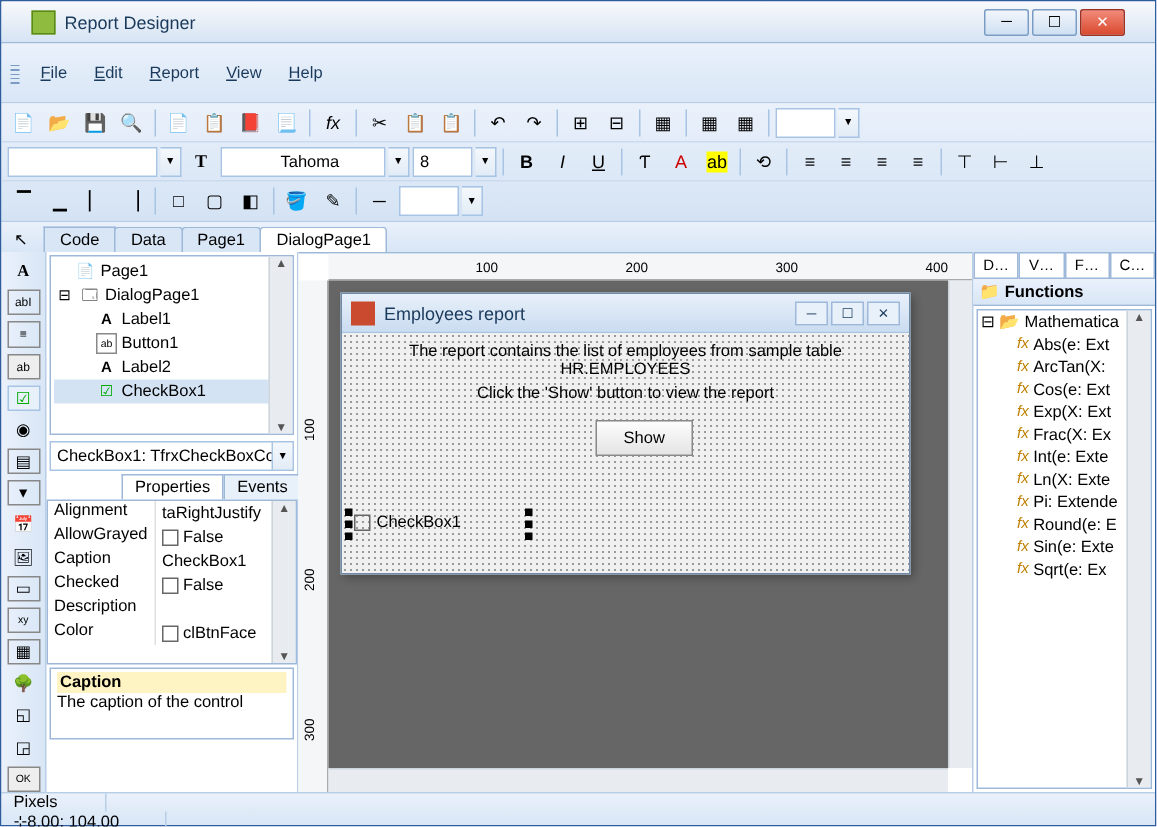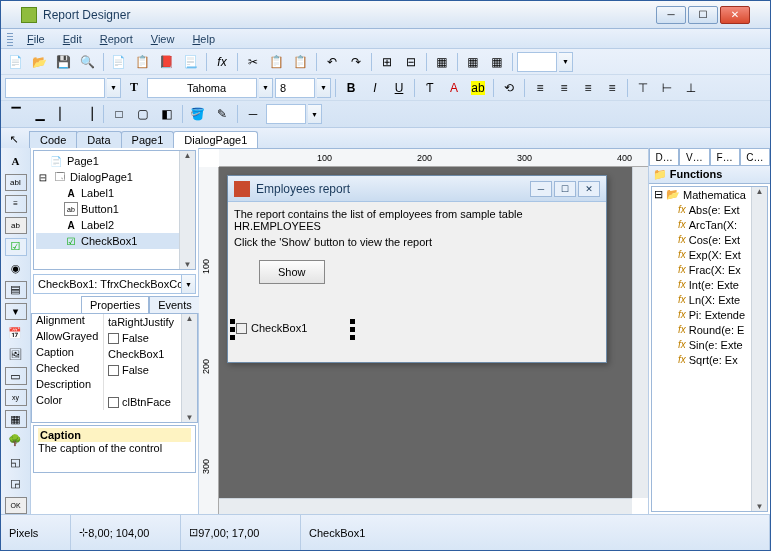--- a/index.html
+++ b/index.html
@@ -9,21 +9,21 @@
 
 
 .titlebar { height: 28px; background: linear-gradient(#f8f9fb, #d6e4f4); display: flex; align-items: center; padding: 0 20px; border-bottom: 1px solid #9db8d9; }
 .titlebar .app-icon { width: 16px; height: 16px; background: #8fbc3e; border: 1px solid #5a8a1a; margin-right: 6px; }
 .titlebar .title { flex: 1; color: #1a3a5c; font-size: 12px; }
 .titlebar .winbtns { display: flex; gap: 2px; }
 .titlebar .winbtn { width: 30px; height: 18px; border: 1px solid #7a9cc4; background: linear-gradient(#f2f6fb,#cfe0f2); border-radius: 2px; display: flex; align-items: center; justify-content: center; font-size: 10px; }
 .titlebar .winbtn.close { background: linear-gradient(#f28a7a,#d94a2e); border-color: #a03020; color: #fff; }
 
 
-.menubar { height: 20px; background: linear-gradient(#eaf1fb,#d8e6f6); display: flex; align-items: center; padding: 0 6px; gap: 2px; border-bottom: 1px solid #b8cde6; }
+.menubar { height: 40px; background: linear-gradient(#eaf1fb,#d8e6f6); display: flex; align-items: center; padding: 0 6px; gap: 2px; border-bottom: 1px solid #b8cde6; }
 .menubar .grip { width: 6px; height: 14px; background: repeating-linear-gradient(0deg,#7a9cc4 0 1px,transparent 1px 3px); margin-right: 4px; }
 .menubar .menu-item { padding: 2px 8px; color: #1a3a5c; cursor: default; }
 .menubar .menu-item u { text-decoration: underline; }
 
 
 .toolbars { background: linear-gradient(#eaf1fb,#d4e3f4); border-bottom: 1px solid #b8cde6; }
 .toolbar-row { display: flex; align-items: center; height: 26px; padding: 0 4px; gap: 2px; border-bottom: 1px solid #cbdbed; }
 .toolbar-row:last-child { border-bottom: none; }
 .tb-btn { width: 22px; height: 22px; border: 1px solid transparent; display: flex; align-items: center; justify-content: center; border-radius: 2px; font-size: 12px; }
 .tb-sep { width: 1px; height: 18px; background: #a8c4e4; margin: 0 2px; }
@@ -80,42 +80,42 @@
 
 .design-area { flex: 1; position: relative; background: #fff; border-top: 1px solid #9db8d9; overflow: hidden; }
 .ruler-h { position: absolute; top: 0; left: 20px; right: 0; height: 18px; background: #f4f6f8; border-bottom: 1px solid #aaa; font-size: 9px; }
 .ruler-h .tick { position: absolute; top: 4px; font-size: 9px; }
 .ruler-v { position: absolute; top: 18px; left: 0; width: 20px; bottom: 0; background: #f4f6f8; border-right: 1px solid #aaa; }
 .ruler-v .vtick { position: absolute; left: 2px; font-size: 9px; writing-mode: vertical-rl; transform: rotate(180deg); }
 .canvas { position: absolute; top: 18px; left: 20px; right: 16px; bottom: 16px; background: #666; overflow: hidden; }
 .canvas-scroll-v { position: absolute; top: 18px; right: 0; width: 16px; bottom: 16px; background: #e8ecf0; border-left: 1px solid #ccd4dc; }
 .canvas-scroll-h { position: absolute; left: 20px; right: 16px; bottom: 0; height: 16px; background: #e8ecf0; border-top: 1px solid #ccd4dc; }
 
-.dialog-form { position: absolute; top: 8px; left: 8px; width: 380px; background: #fff; border: 1px solid #6e8ba8; box-shadow: 2px 2px 6px rgba(0,0,0,0.3); }
+.dialog-form { position: absolute; top: 8px; left: 8px; width: 380px; background: #fff; border: 1px solid #6e8ba8; box-shadow: 2px 2px 6px rgba(0,0,0,0.3); text-align: center; }
 .dialog-title { height: 26px; background: linear-gradient(#e8f0fa,#cadcf0); display: flex; align-items: center; padding: 0 6px; gap: 6px; font-size: 12px; color: #1a3a5c; border-bottom: 1px solid #a8c4e4; }
 .dialog-title .dlg-icon { width: 16px; height: 16px; background: #c94a2e; }
 .dialog-title .dlg-btns { margin-left: auto; display: flex; gap: 2px; }
 .dialog-title .dlg-btn { width: 22px; height: 16px; border: 1px solid #9db8d9; background: #e8f0fa; font-size: 9px; display: flex; align-items: center; justify-content: center; }
 .dialog-body { background-image: radial-gradient(#999 0.5px, #f0f0f0 0.5px); background-size: 4px 4px; padding: 6px; min-height: 160px; position: relative; }
 .dlg-label { font-size: 11px; margin-bottom: 4px; }
 .dlg-button { display: inline-block; padding: 5px 18px; border: 1px solid #888; background: linear-gradient(#fdfdfd,#e4e4e4); margin-top: 8px; font-size: 11px; margin-left: 25px; }
 .dlg-checkbox-sel { position: absolute; top: 120px; left: 8px; display: flex; align-items: center; gap: 4px; }
 .sel-handle { width: 5px; height: 5px; background: #000; position: absolute; }
 
 
 .right-panel { width: 122px; border-left: 1px solid #b8cde6; display: flex; flex-direction: column; }
 .right-tabs { display: flex; height: 18px; font-size: 10px; }
 .right-tab { flex: 1; border: 1px solid #9db8d9; display: flex; align-items: center; justify-content: center; overflow: hidden; }
 .right-header { background: linear-gradient(#eaf1fb,#d8e6f6); padding: 2px 4px; font-weight: bold; border-bottom: 1px solid #9db8d9; }
 .func-tree { flex: 1; background: #fff; border: 1px solid #9db8d9; margin: 2px; font-size: 11px; overflow: hidden; position: relative; }
 .func-item { display: flex; align-items: center; height: 15px; padding-left: 4px; gap: 3px; white-space: nowrap; }
 .fx-icon { color: #c08000; font-style: italic; font-size: 10px; }
 
 
-.statusbar { height: 36px; background: linear-gradient(#eaf1fb,#d8e6f6); border-top: 1px solid #b8cde6; display: flex; align-items: flex-start; font-size: 11px; }
+.statusbar { height: 22px; background: linear-gradient(#eaf1fb,#d8e6f6); border-top: 1px solid #b8cde6; display: flex; align-items: flex-start; font-size: 11px; flex-direction: column; }
 .status-cell { padding: 0 8px; border-right: 1px solid #b8cde6; height: 100%; display: flex; align-items: center; }
 </style>
 </head>
 <body>
 
 <div class="window">
 
   <div class="titlebar">
     <div class="app-icon"></div>
     <div class="title">Report Designer</div>

